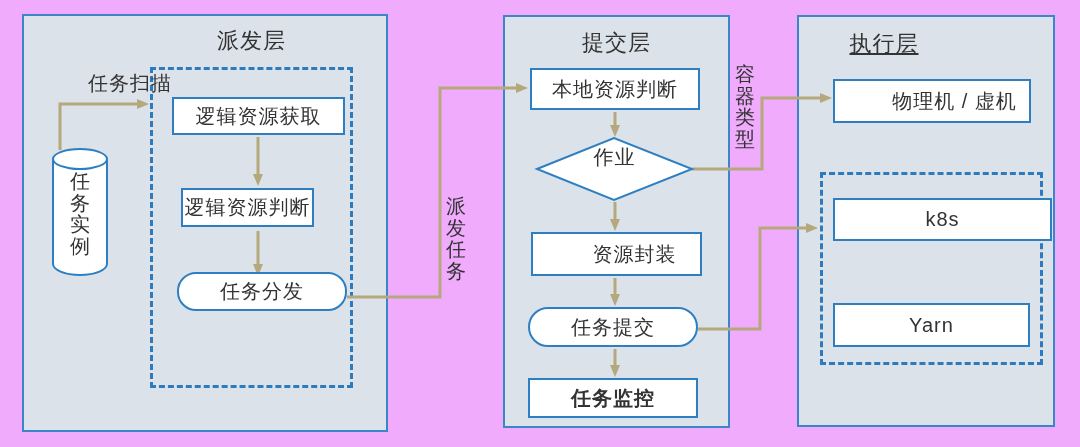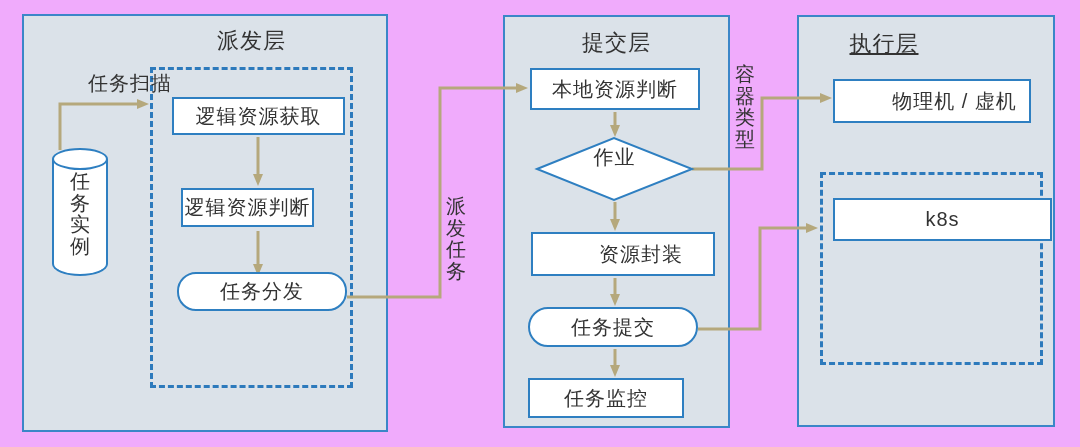--- a/index.html
+++ b/index.html
@@ -90,24 +90,25 @@
     <div class="cyl-top"></div>
     <div class="cyl-label">
       <span>任务实例</span>
     </div>
   </div>
 
   <div class="node" style="left:530px;top:68px;width:170px;height:42px;">本地资源判断</div>
   <div class="diamond-label" style="left:537px;top:146px;width:155px;">
     <span style="display:block;">作业</span>
   </div>
-  <div class="node" style="left:531px;top:232px;width:184px;height:44px;padding-left:36px;">资源封装</div>
+  <div class="node" style="left:531px;top:232px;width:171px;height:44px;padding-left:36px;">资源封装</div>
   <div class="node" style="left:528px;top:307px;width:170px;height:40px;border-radius:20px;">任务提交</div>
-  <div class="node" style="left:528px;top:378px;width:156px;height:40px;">任务监控</div>
+  <div class="node" style="left:528px;top:378px;width:170px;height:40px;font-weight:bold;">任务监控</div>
 
   <div class="node" style="left:833px;top:79px;width:198px;height:44px;padding-left:45px;">物理机 / 虚机</div>
   <div class="node" style="left:833px;top:198px;width:219px;height:43px;">k8s</div>
+  <div class="node" style="left:833px;top:303px;width:197px;height:44px;">Yarn</div>
 
   <div class="h-label" style="left:56px;top:70px;width:88px;">任务扫描</div>
   <div class="v-label" style="left:443px;top:196px;">派发任务</div>
   <div class="v-label" style="left:732px;top:64px;">容器类型</div>
 
 </div>
 
 </body></html>

